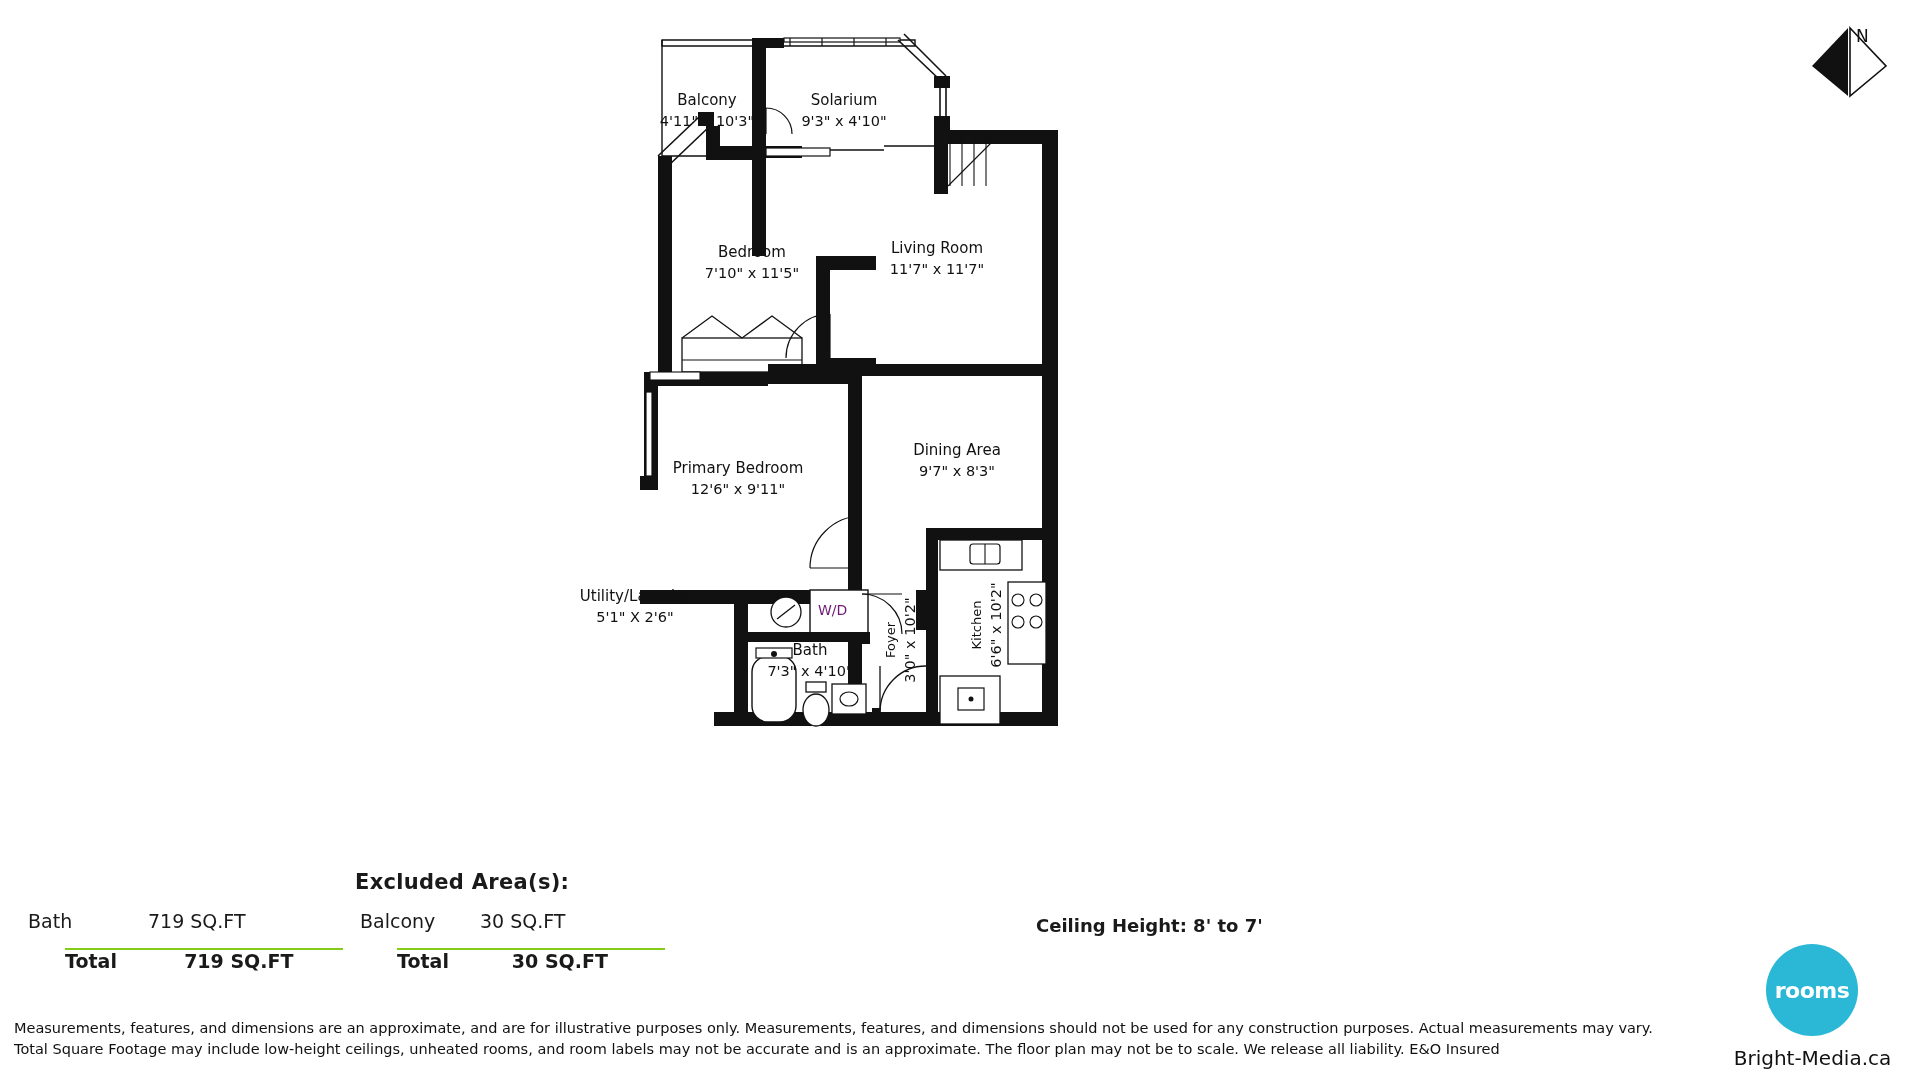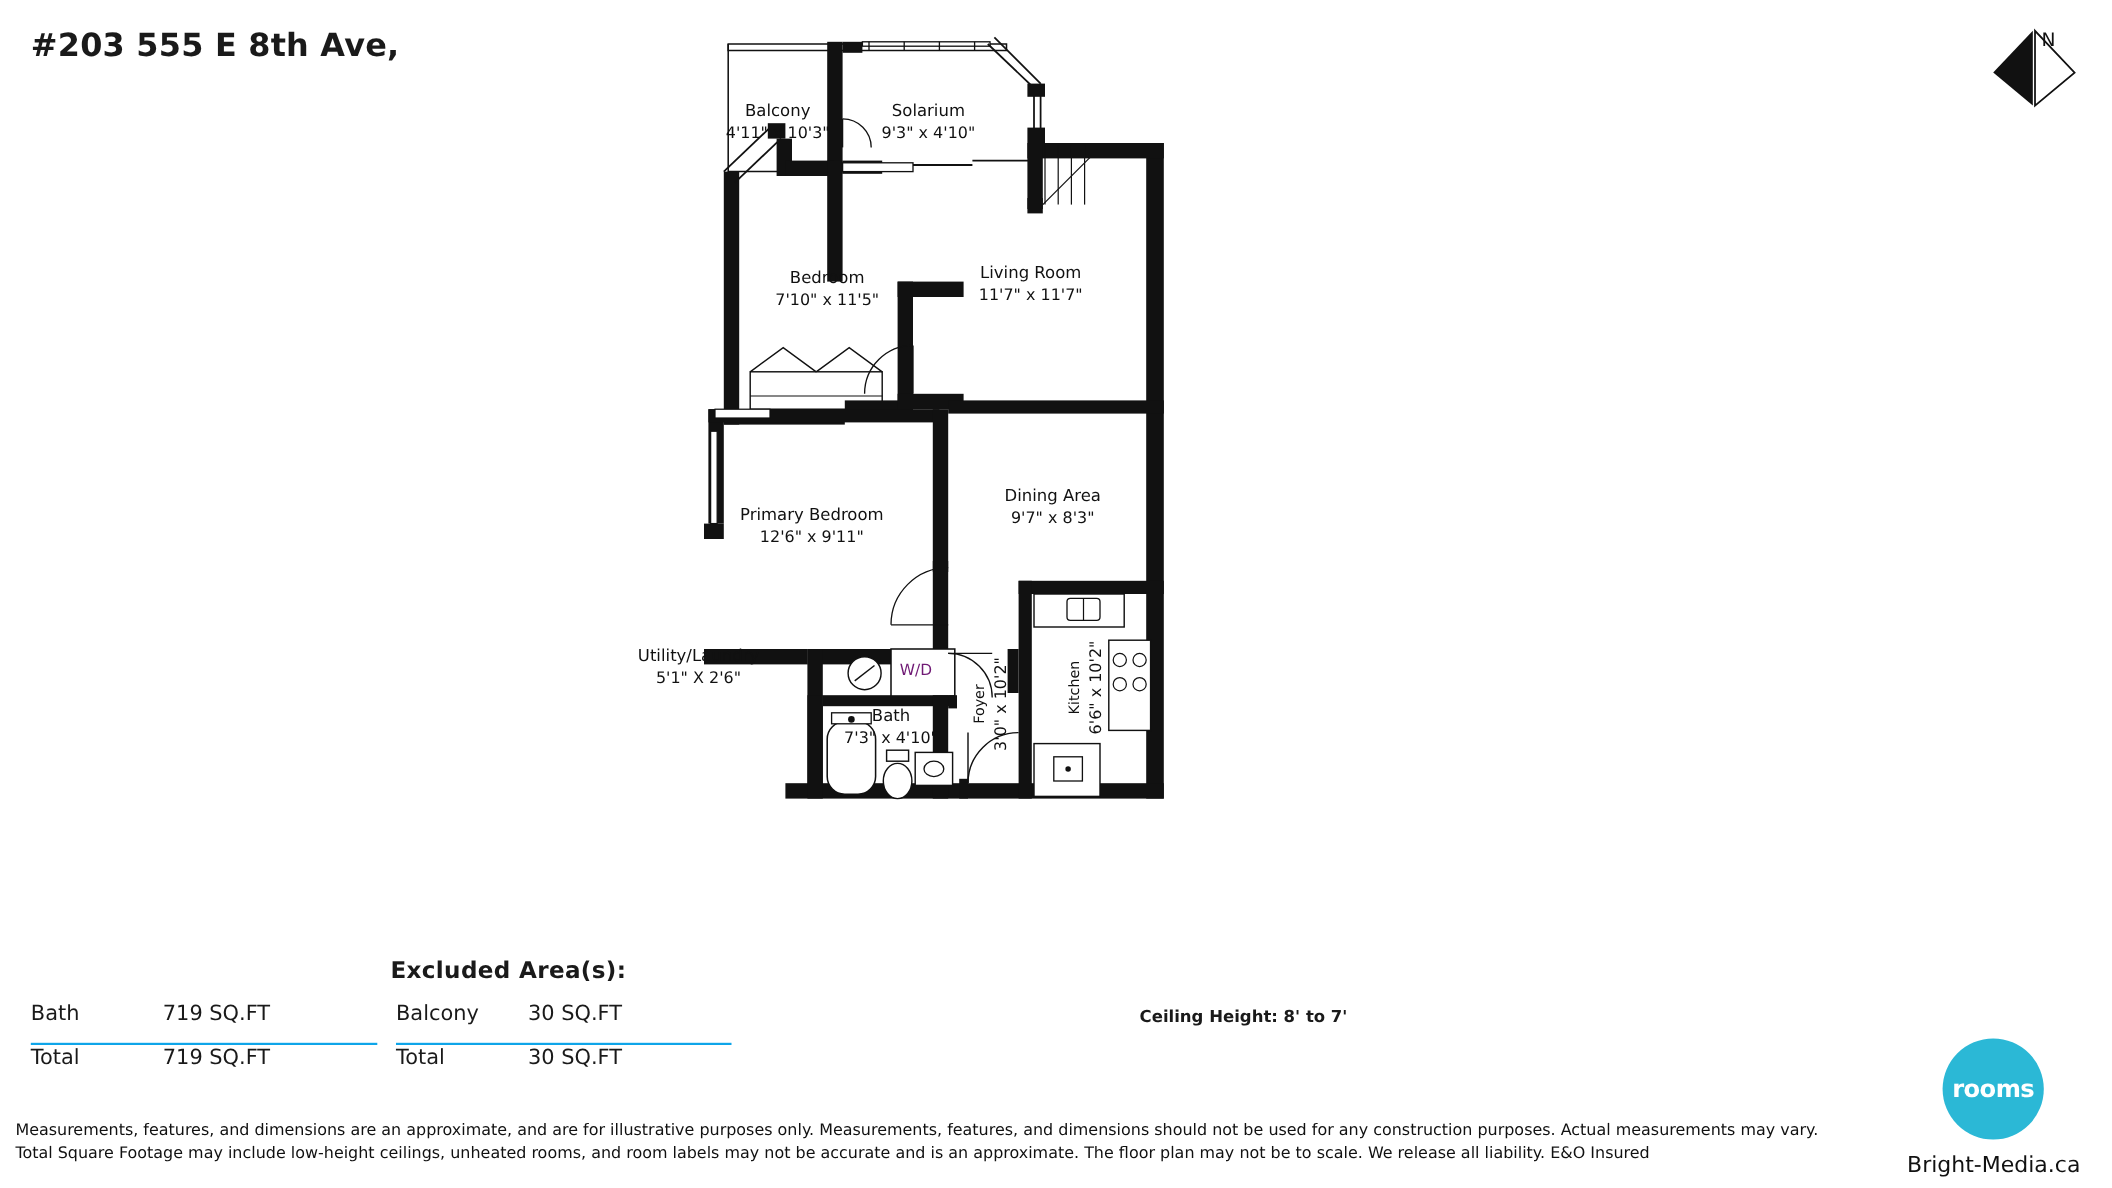--- a/index.html
+++ b/index.html
@@ -65,21 +65,21 @@
     top: 22px;
     width: 100px;
     height: 100px;
   }
 
   
   .ceiling {
     position: absolute;
     left: 1036px;
     top: 915px;
-    font-size: 15px;
+    font-size: 18px;
     font-weight: bold;
     white-space: nowrap;
   }
 
   
   .excluded-heading {
     position: absolute;
     left: 355px;
     top: 870px;
     font-size: 21px;
@@ -89,22 +89,23 @@
   .area-table {
     position: absolute;
     font-size: 19px;
   }
   .area-table .row {
     display: flex;
     align-items: baseline;
     height: 38px;
   }
   .area-table .row.total {
-    font-weight: normal;
-    border-top: 2px solid #0ea5e9;
+    font-weight: bold;
+    border-top: 2px solid #84cc16;
+    margin-left: 37px;
   }
   .area-table .c1 { width: 120px; }
   .area-table .c2 { width: 160px; }
 
   #main-table  { left: 28px;  top: 910px; width: 315px; }
   #balcony-table { left: 360px; top: 910px; width: 305px; }
 
   
   .disclaimer {
     position: absolute;
@@ -142,21 +143,20 @@
     width: 225px;
     text-align: center;
     font-size: 20px;
     color: #111;
   }
 </style>
 </head>
 <body>
 
 <div class="title">
-  <div>#203 555 E 8th Ave,</div>
 </div>
 
 <div class="compass">
   <svg width="100" height="100" viewBox="0 0 100 100">
     <polygon points="48,6 48,74 12,44" fill="#111111"></polygon>
     <polygon points="50,6 50,74 86,44" fill="#ffffff" stroke="#111111" stroke-width="1.6"></polygon>
     <text x="56" y="20" font-family="DejaVu Sans, sans-serif" font-size="17" fill="#111111">N</text>
   </svg>
 </div>
 

